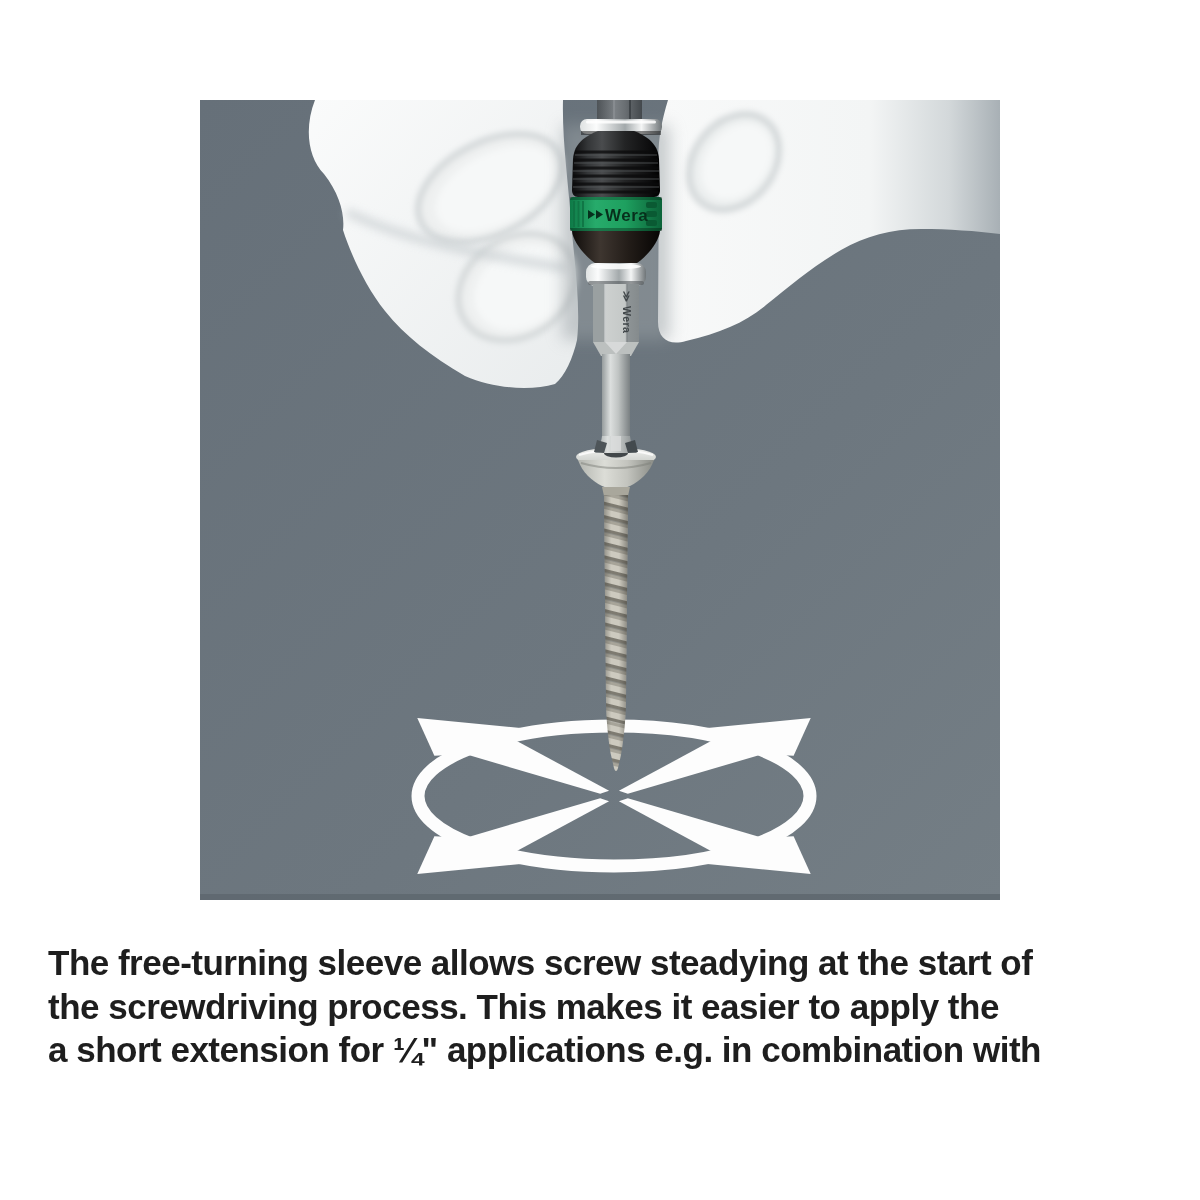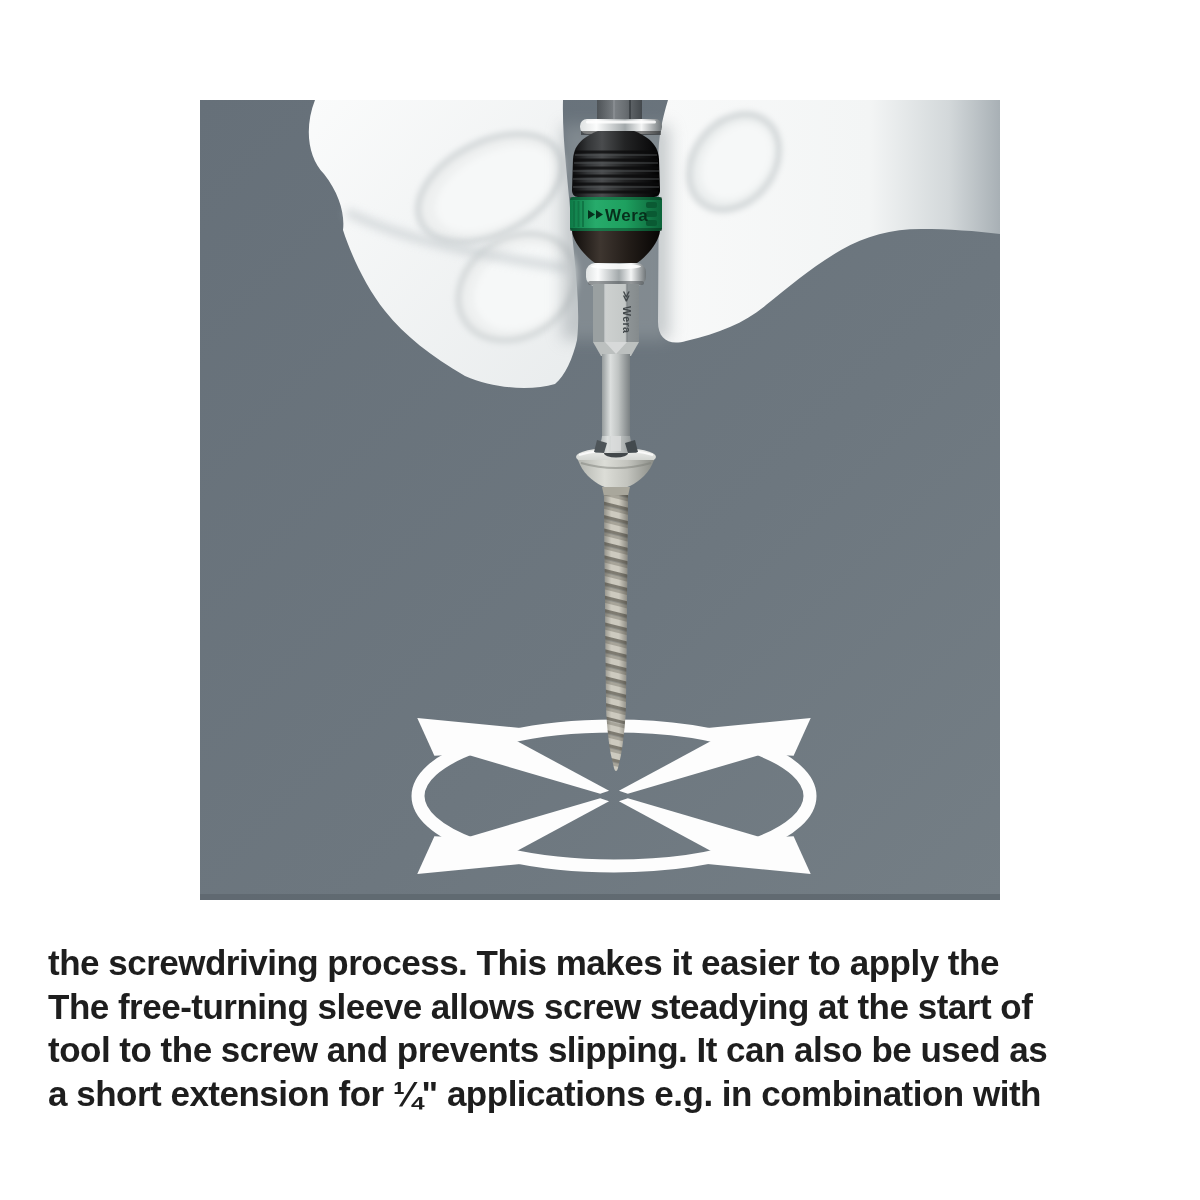--- a/index.html
+++ b/index.html
@@ -256,17 +256,16 @@
       <path fill="url(#thr)" d="M404,395 L428,395 L426,600 C426,620 423,645 421,655 L418,668 C417,672 415,672 414,668
            L411,655 C409,645 406,620 406,600 Z"></path>
       <path fill="url(#screwShade)" d="M404,395 L428,395 L426,600 C426,620 423,645 421,655 L418,668 C417,672 415,672 414,668
            L411,655 C409,645 406,620 406,600 Z"></path>
     </g>
   </g>
 </svg>
 </figure>
 
 <div class="description">
+  <div class="line">The free-turning sleeve allows screw steadying at the start of</div>
   <div class="line">the screwdriving process. This makes it easier to apply the</div>
-  <div class="line">The free-turning sleeve allows screw steadying at the start of</div>
-  <div class="line">tool to the screw and prevents slipping. It can also be used as</div>
   <div class="line">a short extension for ¼" applications e.g. in combination with</div>
 </div>
 
 </body></html>

